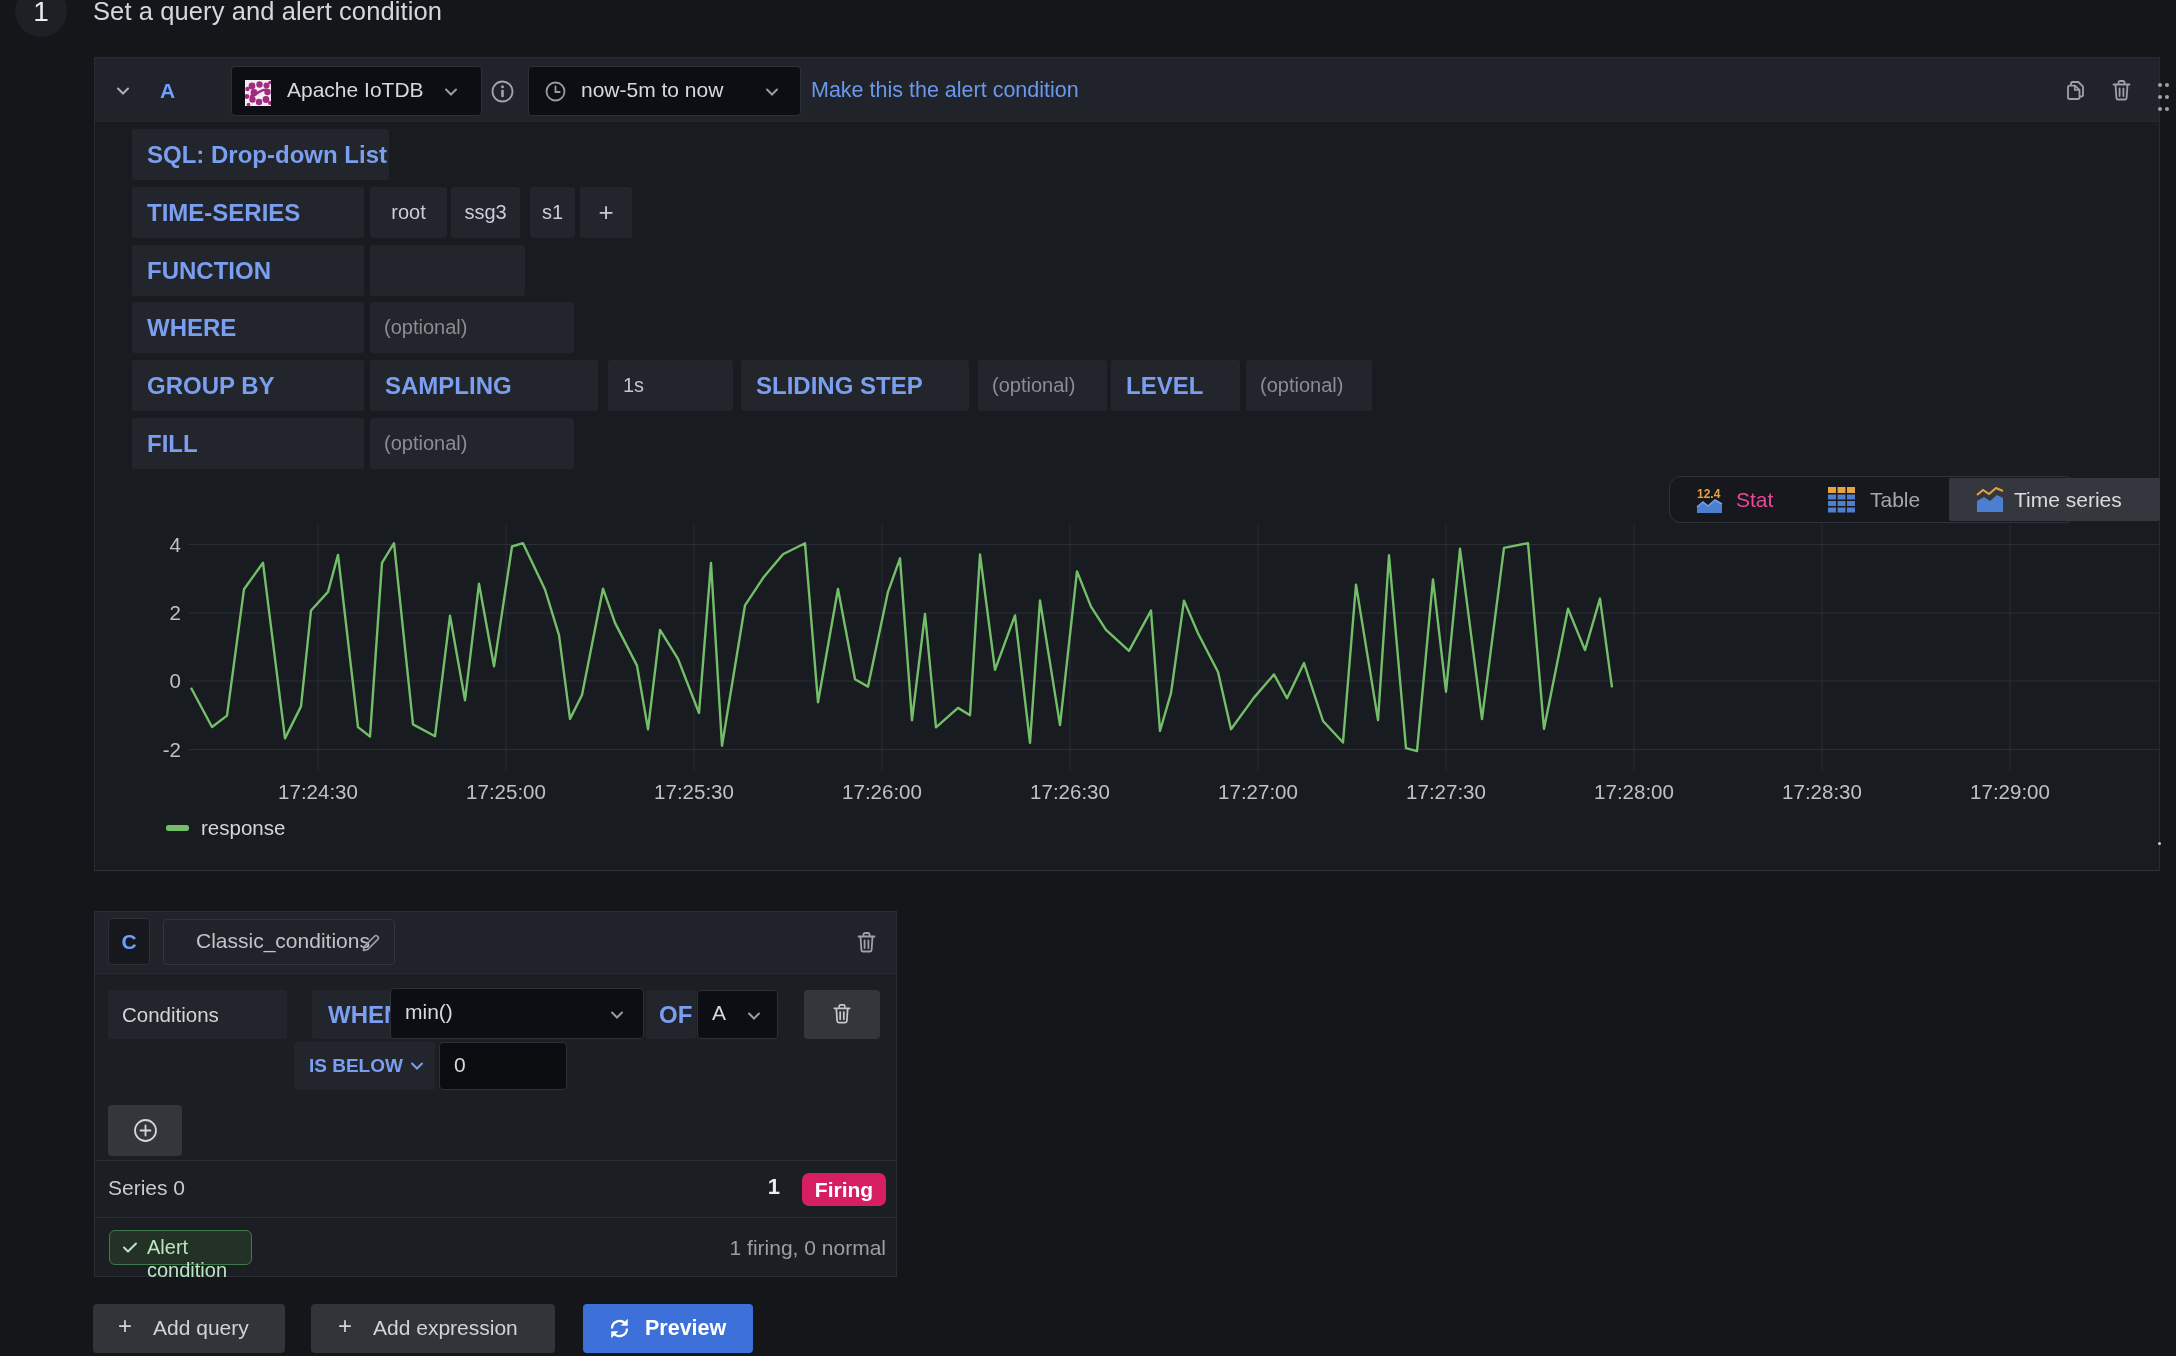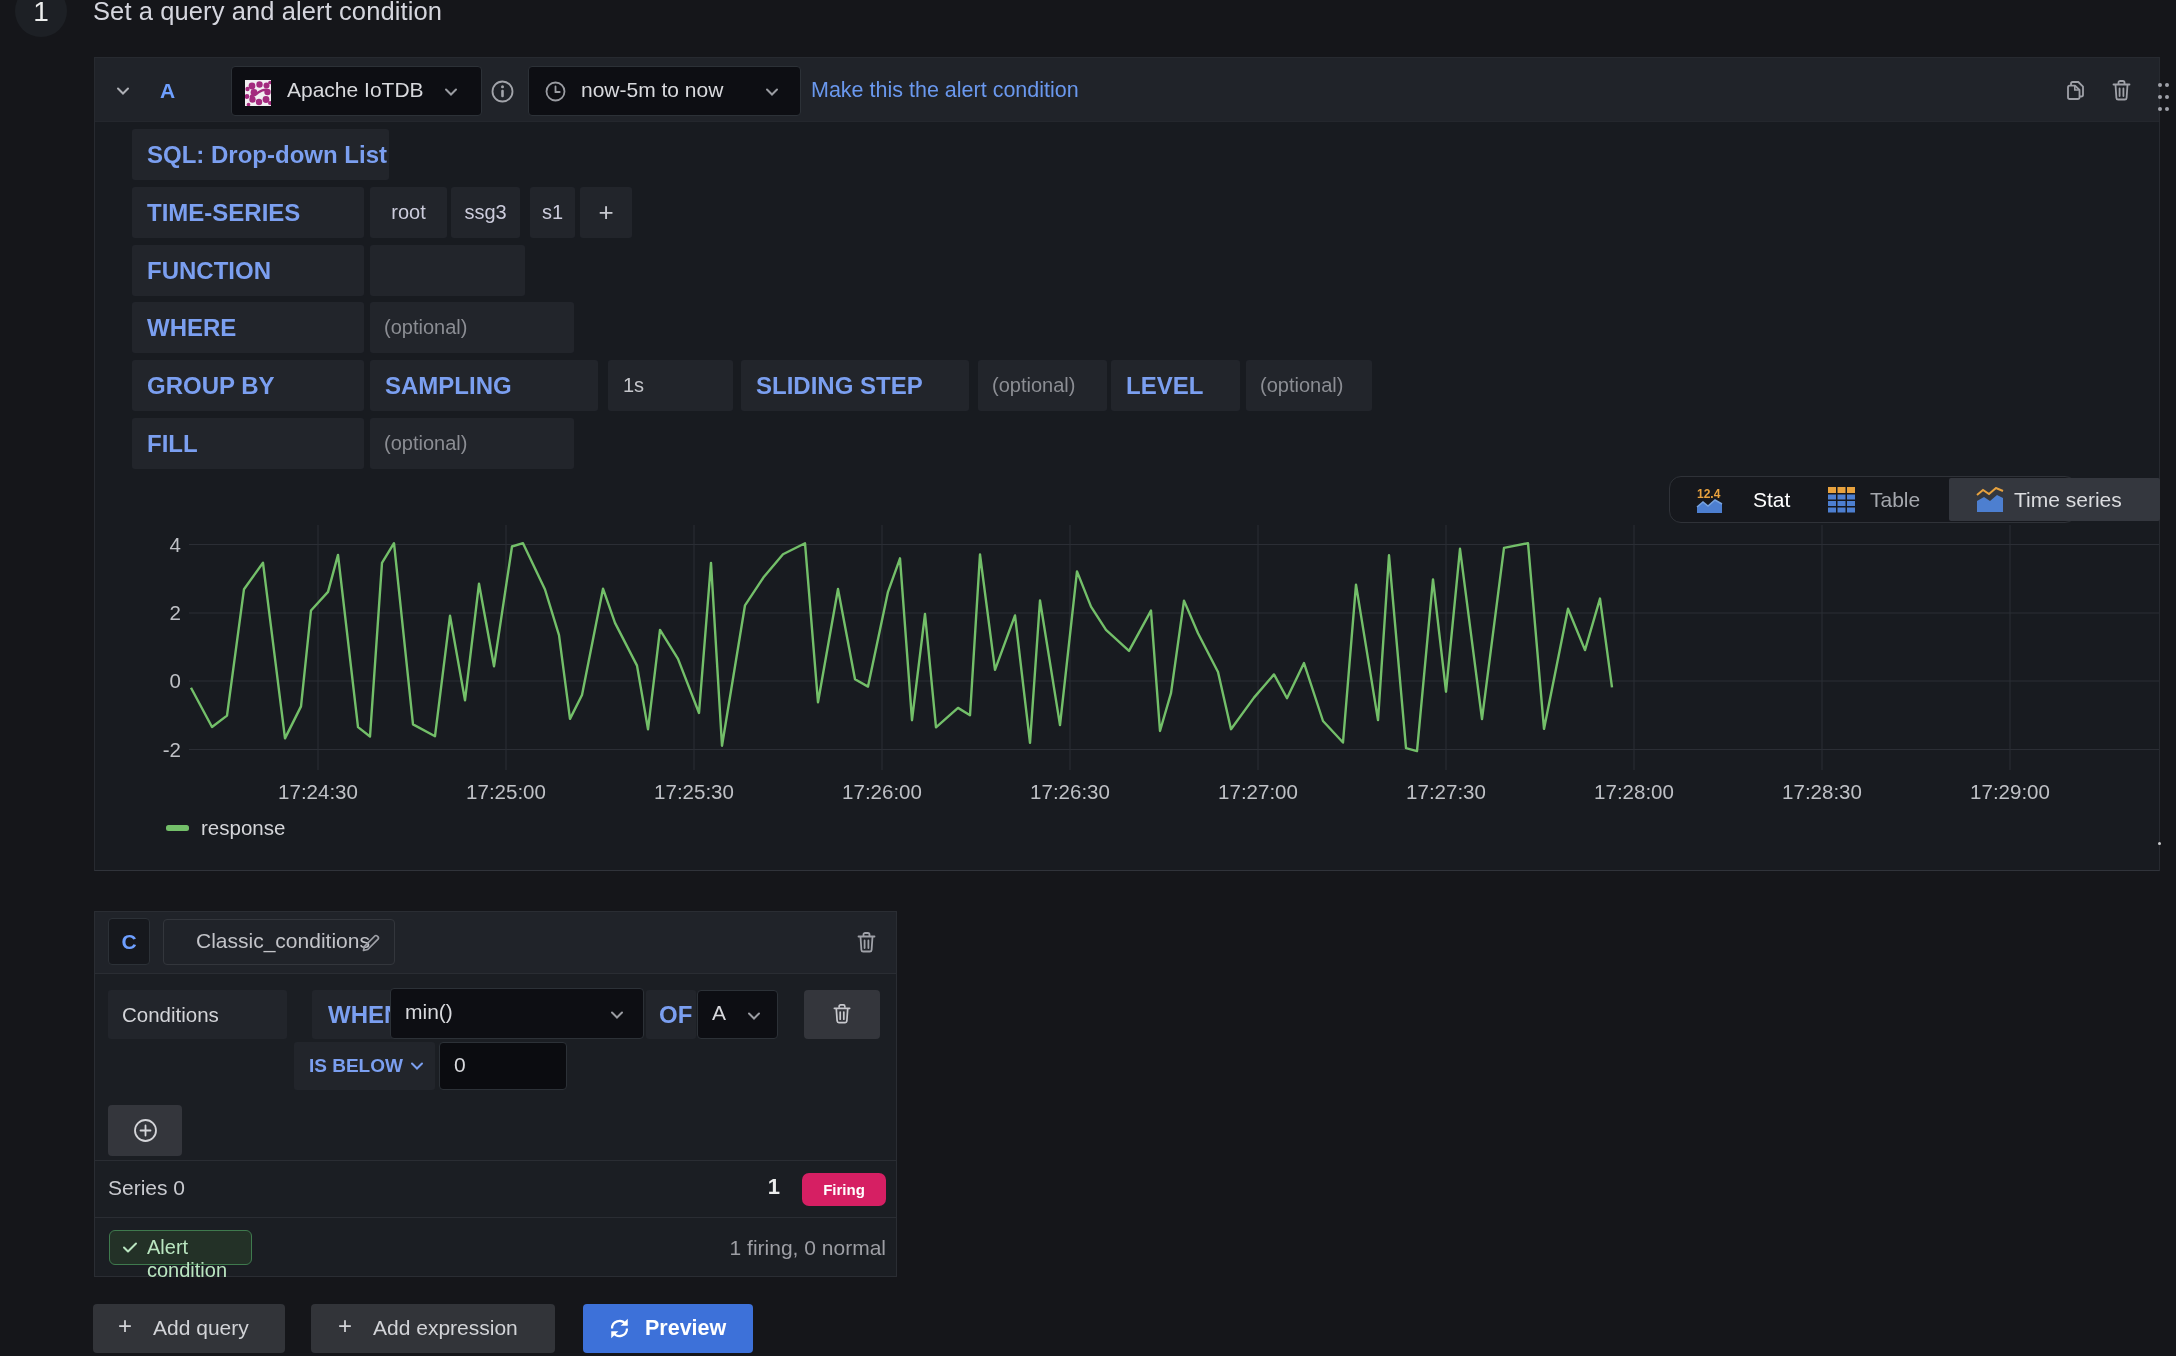--- a/index.html
+++ b/index.html
@@ -120,21 +120,21 @@
 
   <div class="chip lbl" style="left:37px; top:360px; width:232px;">FILL</div>
   <div class="chip opt" style="left:275px; top:360px; width:204px;">(optional)</div>
 
   <div class="abs" style="left:1574px; top:418px; width:408px; height:47px; border:1px solid #2f3238; border-radius:12px; background:#16181d;padding-left:45px;">
     <svg class="abs" style="left:26px; top:10px;" width="28" height="27" viewBox="0 0 28 27">
       <text x="1" y="11" font-size="12" font-weight="700" fill="#e8a23e" font-family="Liberation Sans">12.4</text>
       <polygon points="1,26 1,20 7,15 12,19 19,13 26,17 26,26" fill="#4d7fd0"></polygon>
       <polyline points="1,20 7,15 12,19 19,13 26,17" stroke="#77a3e0" stroke-width="1.5" fill="none"></polyline>
     </svg>
-    <div class="abs" style="left:83px; top:11px; font-size:21px; color:#ffffff;">Stat</div>
+    <div class="abs" style="left:66px; top:11px; font-size:21px; color:#ec4899;">Stat</div>
     <svg class="abs" style="left:158px; top:10px;" width="27" height="27" viewBox="0 0 27 27">
       <g fill="#e8a23e">
             <rect x="0" y="0" width="8" height="6"></rect>
             <rect x="9.5" y="0" width="8" height="6"></rect>
             <rect x="19" y="0" width="8" height="6"></rect>
           </g>
       <g fill="#4d7fd0">
         <rect x="0" y="7.5" width="8" height="5"></rect>
             <rect x="9.5" y="7.5" width="8" height="5"></rect>
             <rect x="19" y="7.5" width="8" height="5"></rect>
@@ -250,21 +250,21 @@
   <div class="abs" style="left:13px; top:193px; width:74px; height:51px; background:#34363c; border-radius:4px;">
     <svg class="abs" style="left:25px; top:13px;" width="25" height="25" viewBox="0 0 25 25">
       <circle cx="12.5" cy="12.5" r="10.5" stroke="#d4d5d9" stroke-width="1.8" fill="none"></circle>
       <path d="M12.5 7.5v10M7.5 12.5h10" stroke="#d4d5d9" stroke-width="1.8" stroke-linecap="round"></path>
     </svg>
   </div>
 
   <div class="divline" style="top:248px; background:#2a2d33;"></div>
   <div class="abs" style="left:13px; top:264px; font-size:21px; color:#c9cacf;">Series 0</div>
   <div class="abs" style="left:655px; top:262px; width:30px; text-align:right; font-size:22px; color:#eceded; font-weight:700;">1</div>
-  <div class="abs" style="left:707px; top:261px; width:84px; height:33px; background:#d61f63; border-radius:7px; color:#fff; font-size:15px; font-weight:700; text-align:center; line-height:33px;">Firing</div>
+  <div class="abs" style="left:707px; top:261px; width:84px; height:33px; background:#d61f63; border-radius:7px; color:#fff; font-size:21px; font-weight:700; text-align:center; line-height:33px;">Firing</div>
 
   <div class="divline" style="top:305px; background:#2a2d33;"></div>
   <div class="abs" style="left:14px; top:318px; width:143px; height:35px; background:#233127; border:1px solid #3f7a4e; border-radius:6px;">
     <svg class="abs" style="left:12px; top:10px;" width="16" height="13" viewBox="0 0 16 13">
           <path d="M2 6.5l4 4 8-8" stroke="#b9e5c0" stroke-width="2" fill="none" stroke-linecap="round" stroke-linejoin="round"></path>
         </svg>
     <div class="abs" style="left:37px; top:5px; font-size:20px; color:#b9e5c0;">Alert condition</div>
   </div>
   <div class="abs" style="left:591px; top:324px; width:200px; text-align:right; font-size:21px; color:#9d9ea4;">1 firing, 0 normal</div>
 </div>

